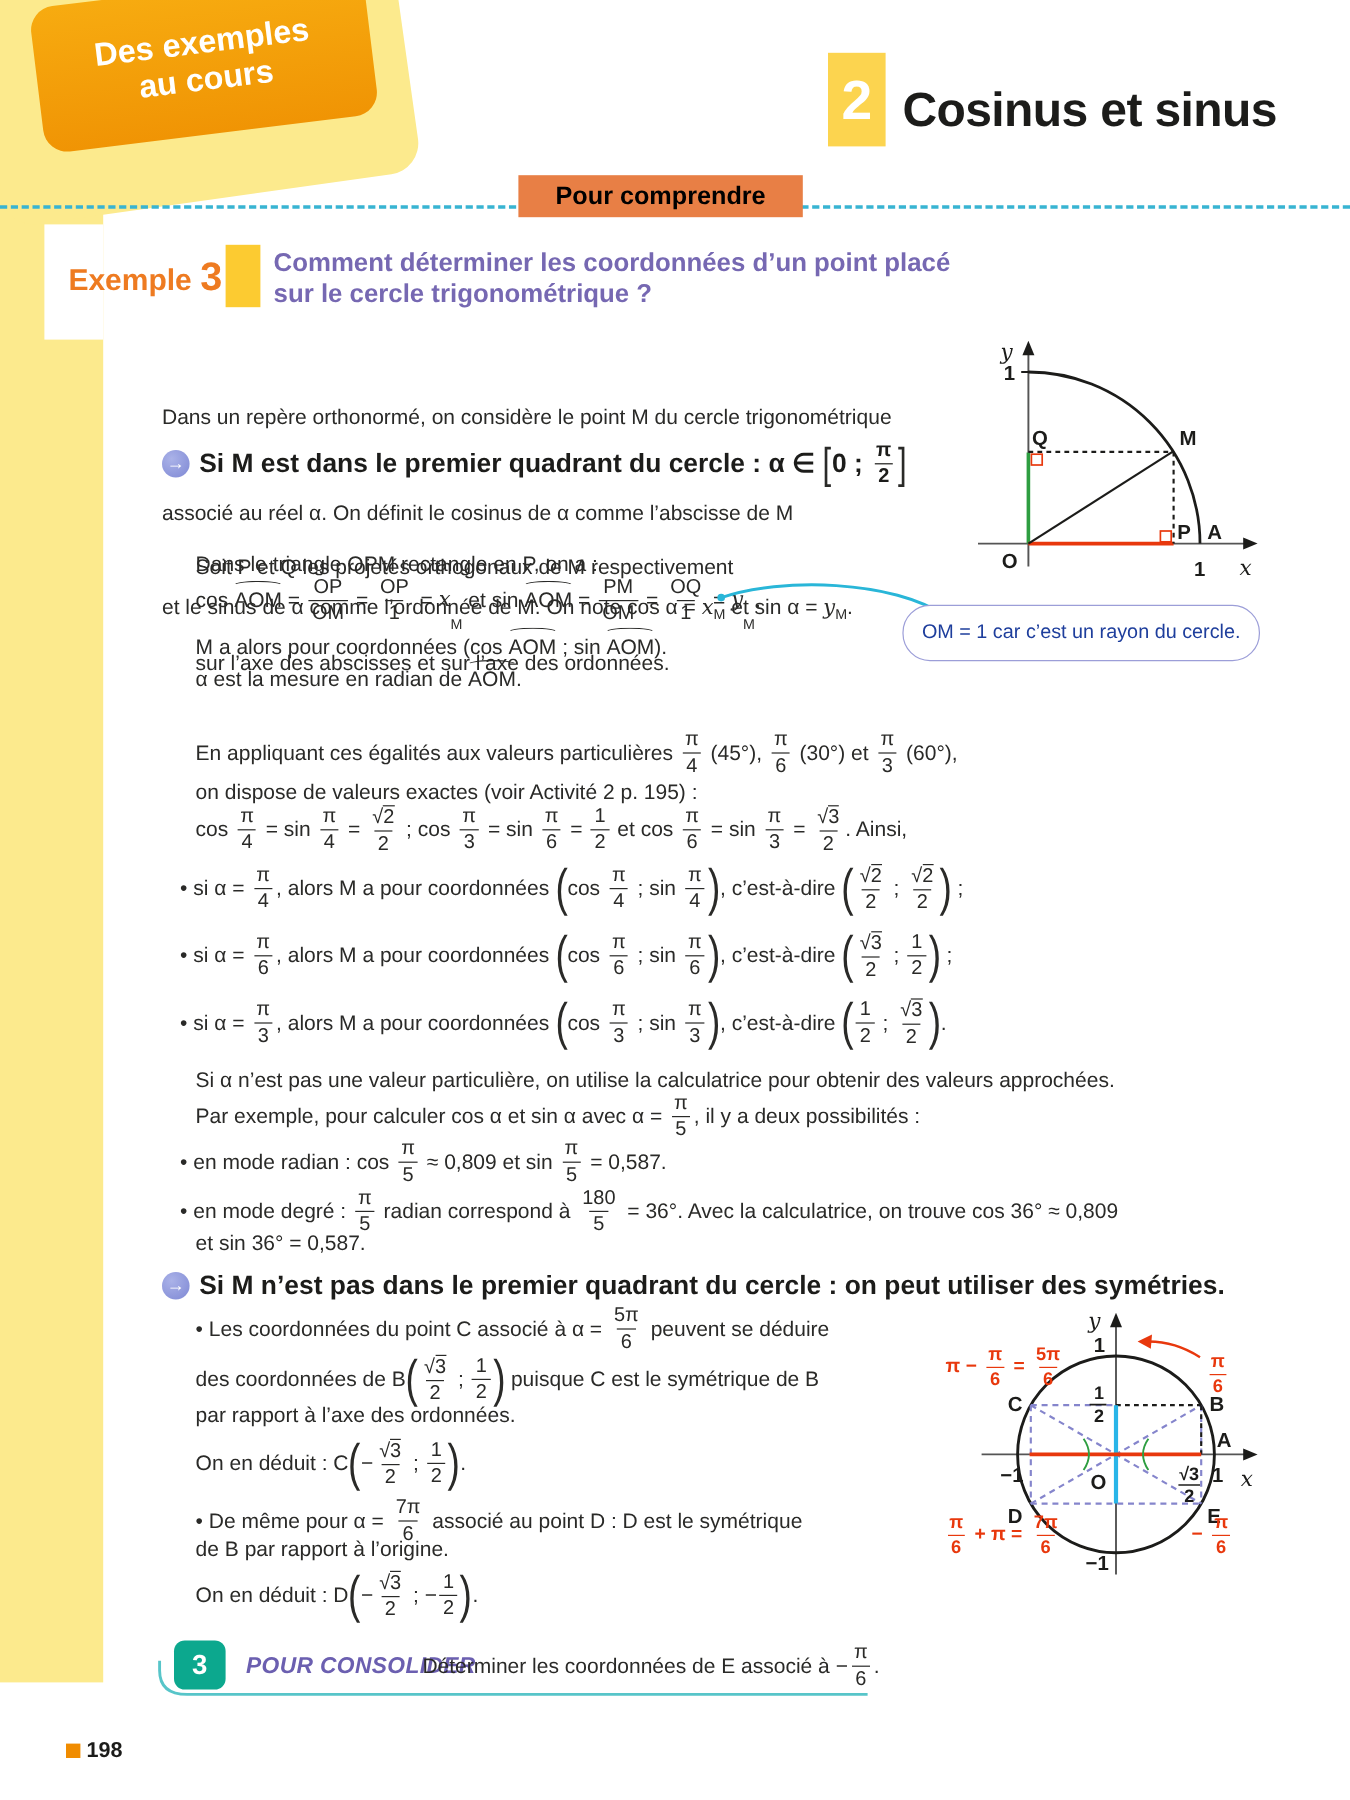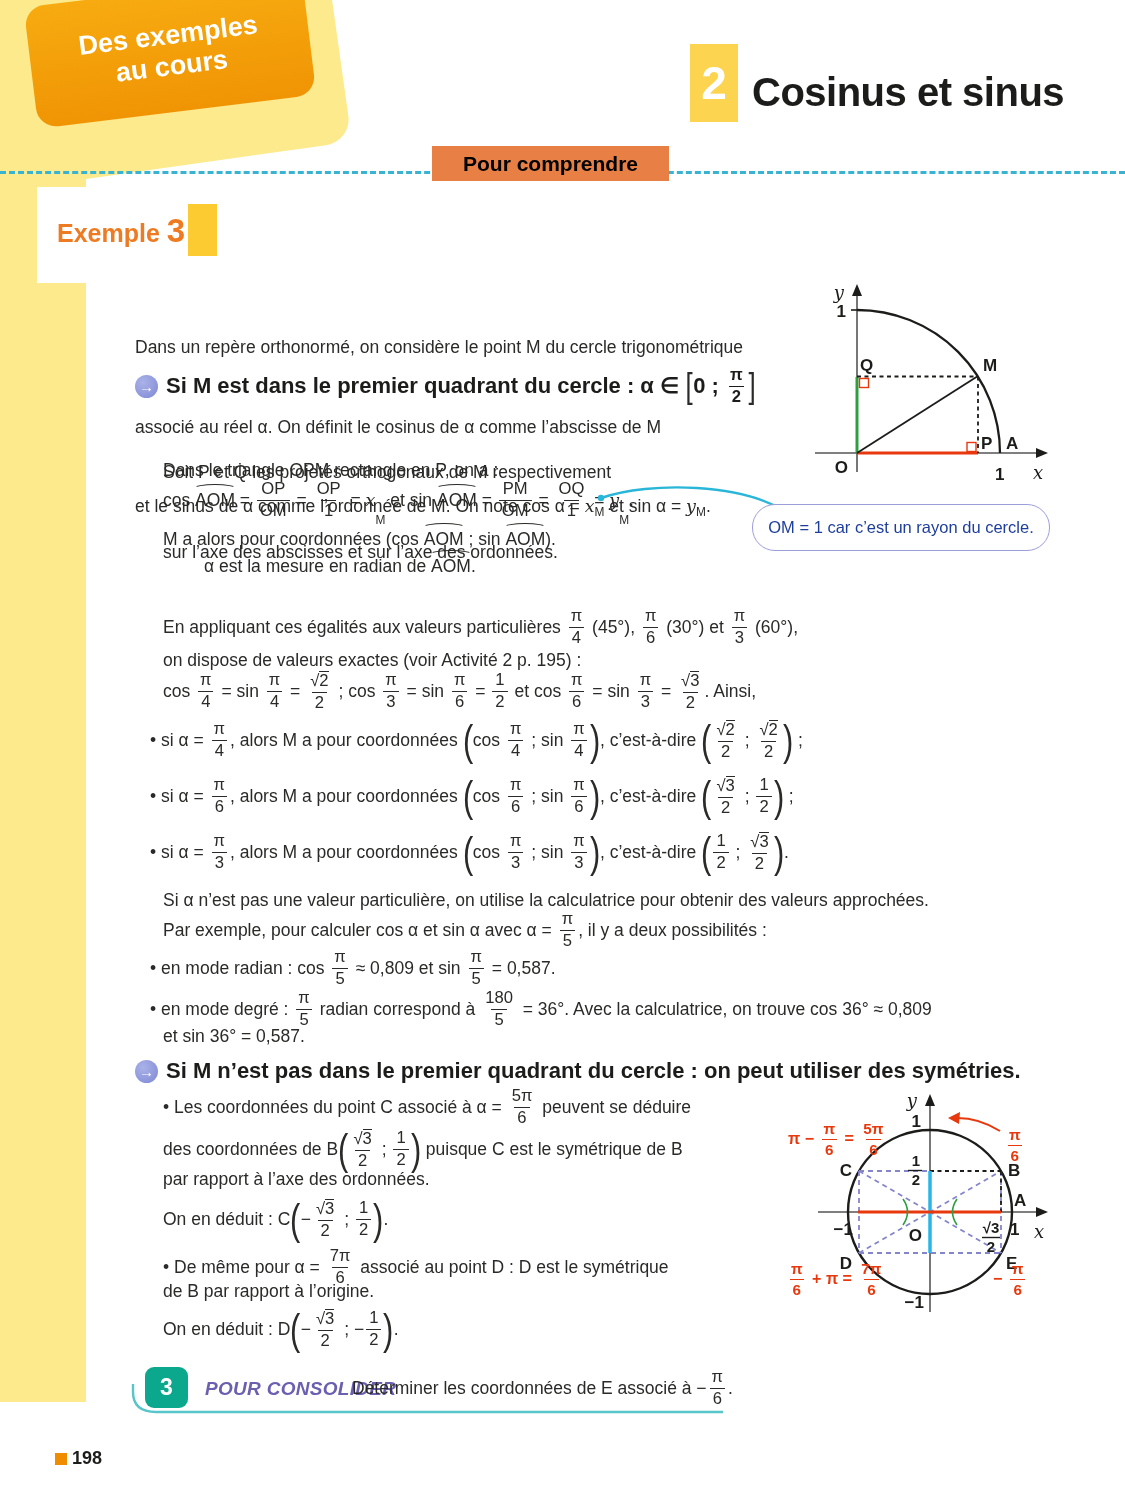--- a/index.html
+++ b/index.html
@@ -75,20 +75,24 @@
     <span>au cours</span>
   </div>
 
   <div class="abs" id="chapter-num">2</div>
   <div class="abs" id="chapter-title">Cosinus et sinus</div>
   <div class="abs" id="dashline"></div>
   <div class="abs" id="banner">Pour comprendre</div>
 
   <div class="abs" id="example-label"><span>Exemple</span> <span id="example-num">3</span></div>
   <div class="abs" id="example-square"></div>
+  <div class="abs" id="example-title">
+    <div>Comment déterminer les coordonnées d’un point placé</div>
+    <div>sur le cercle trigonométrique ?</div>
+  </div>
 
   <div class="line lh" style="left:135px;top:281px;">
     <div>Dans un repère orthonormé, on considère le point M du cercle trigonométrique</div>
     <div>associé au réel α. On définit le cosinus de α comme l’abscisse de M</div>
     <div><span>et le sinus de α comme l’ordonnée de M. On note cos α = </span><span class="it">x</span><span class="sb">M</span><span> et sin α = </span><span class="it">y</span><span class="sb">M</span><span>.</span></div>
   </div>
 
   <div class="mrow" style="left:135px;top:362px;height:48px;">
     <span class="bullet-icon">→</span>
     <span class="b">Si M est dans le premier quadrant du cercle : α ∈ </span>
@@ -111,21 +115,21 @@
     <span class="f"><span class="fn">OP</span><span class="fd">1</span></span>
     <span> = </span><span class="it">x</span><span class="sb">M</span>
     <span> et sin </span><span class="hat">AOM</span><span> = </span>
     <span class="f"><span class="fn">PM</span><span class="fd">OM</span></span>
     <span> = </span>
     <span class="f"><span class="fn">OQ</span><span class="fd">1</span></span>
     <span> = </span><span class="it">y</span><span class="sb">M</span><span>.</span>
   </div>
 
   <div class="line" style="left:163px;top:529px;"><span>M a alors pour coordonnées (cos </span><span class="hat">AOM</span><span> ; sin </span><span class="hat">AOM</span><span>).</span></div>
-  <div class="line" style="left:163px;top:556px;margin-left:41px;"><span>α est la mesure en radian de </span><span class="hat">AOM</span><span>.</span></div>
+  <div class="line" style="left:163px;top:556px;"><span>α est la mesure en radian de </span><span class="hat">AOM</span><span>.</span></div>
 
   <div class="mrow" style="left:163px;top:605px;height:44px;">
     <span>En appliquant ces égalités aux valeurs particulières </span>
     <span class="f"><span class="fn">π</span><span class="fd">4</span></span>
     <span> (45°), </span>
     <span class="f"><span class="fn">π</span><span class="fd">6</span></span>
     <span> (30°) et </span>
     <span class="f"><span class="fn">π</span><span class="fd">3</span></span>
     <span> (60°),</span>
   </div>

